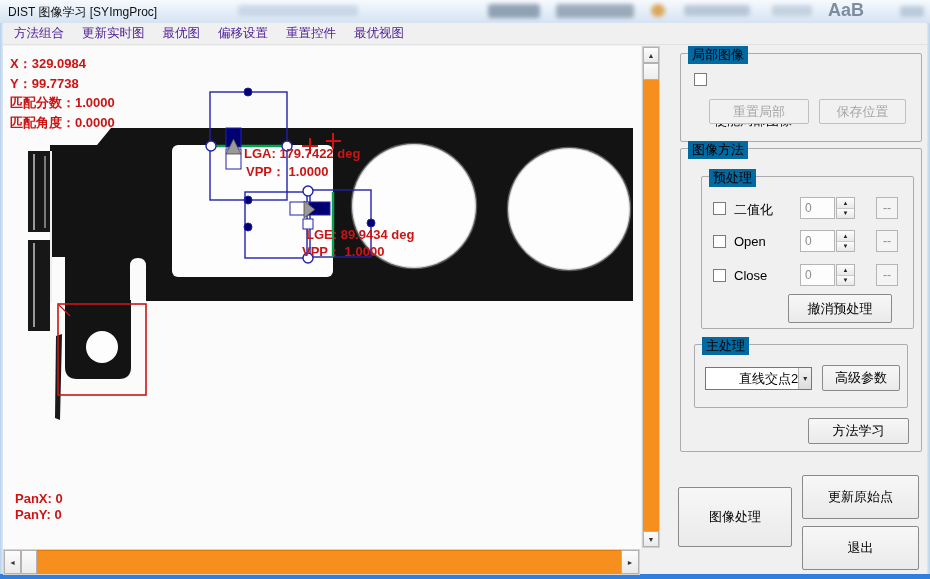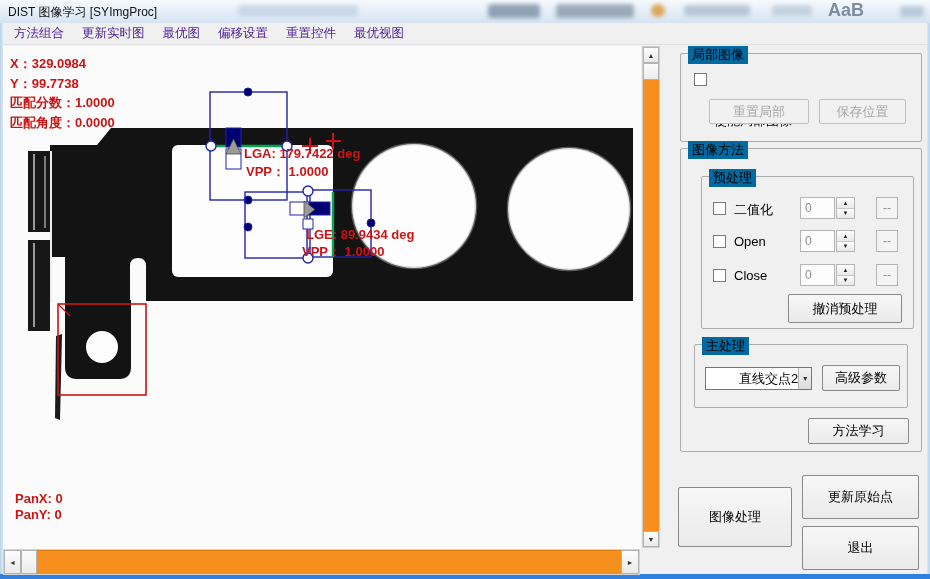--- a/index.html
+++ b/index.html
@@ -237,21 +237,21 @@
 
       <div class="abs checkbox" style="left:11px;top:92px;"></div>
       <span class="abs pp-label" style="left:32px;top:91px;">Close</span>
       <div class="abs spin-edit" style="left:98px;top:87px;width:35px;height:22px;">0</div>
       <div class="abs spinner" style="left:134px;top:87px;width:19px;height:22px;">
         <span class="spin-btn">▲</span>
         <span class="spin-btn">▼</span>
       </div>
       <div class="abs range-box" style="left:174px;top:87px;width:22px;height:22px;">--</div>
 
-      <div class="abs btn" style="left:86px;top:117px;width:114px;height:29px;">撤消预处理</div>
+      <div class="abs btn" style="left:86px;top:117px;width:104px;height:29px;">撤消预处理</div>
     </div>
 
     <div class="abs groupbox" style="left:13px;top:195px;width:212px;height:62px;">
       <span class="group-label">主处理</span>
       <div class="abs dropdown" style="left:10px;top:22px;width:107px;height:23px;padding-left:28px;">
         <span class="dd-text">直线交点2</span>
         <span class="dd-btn">▼</span>
       </div>
       <div class="abs btn" style="left:127px;top:20px;width:78px;height:26px;">高级参数</div>
     </div>

